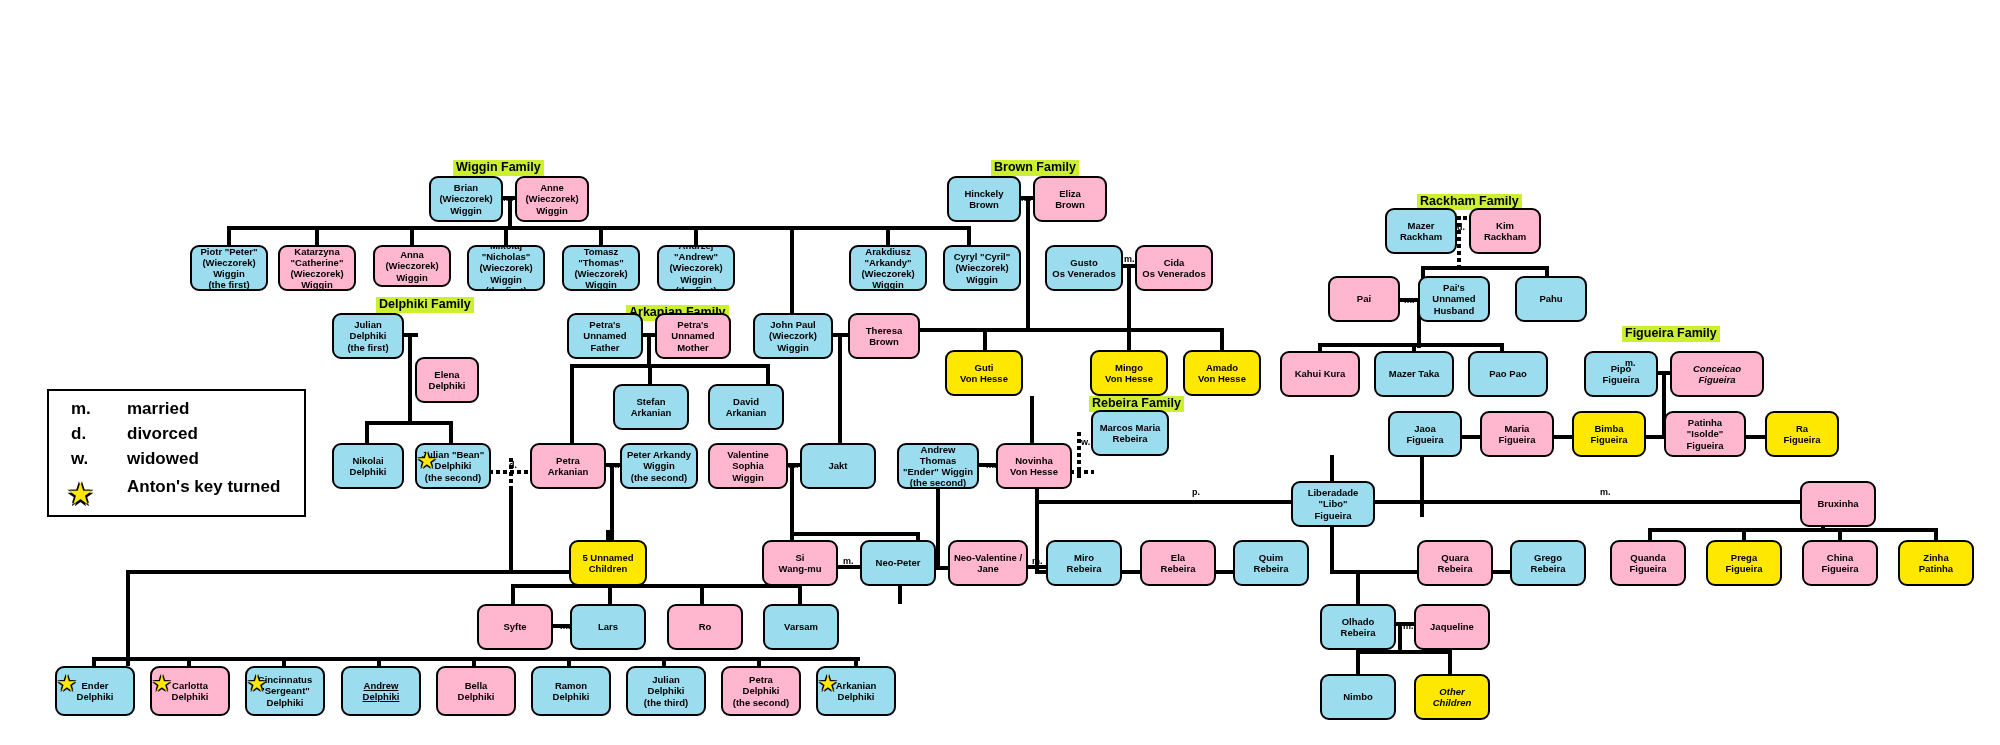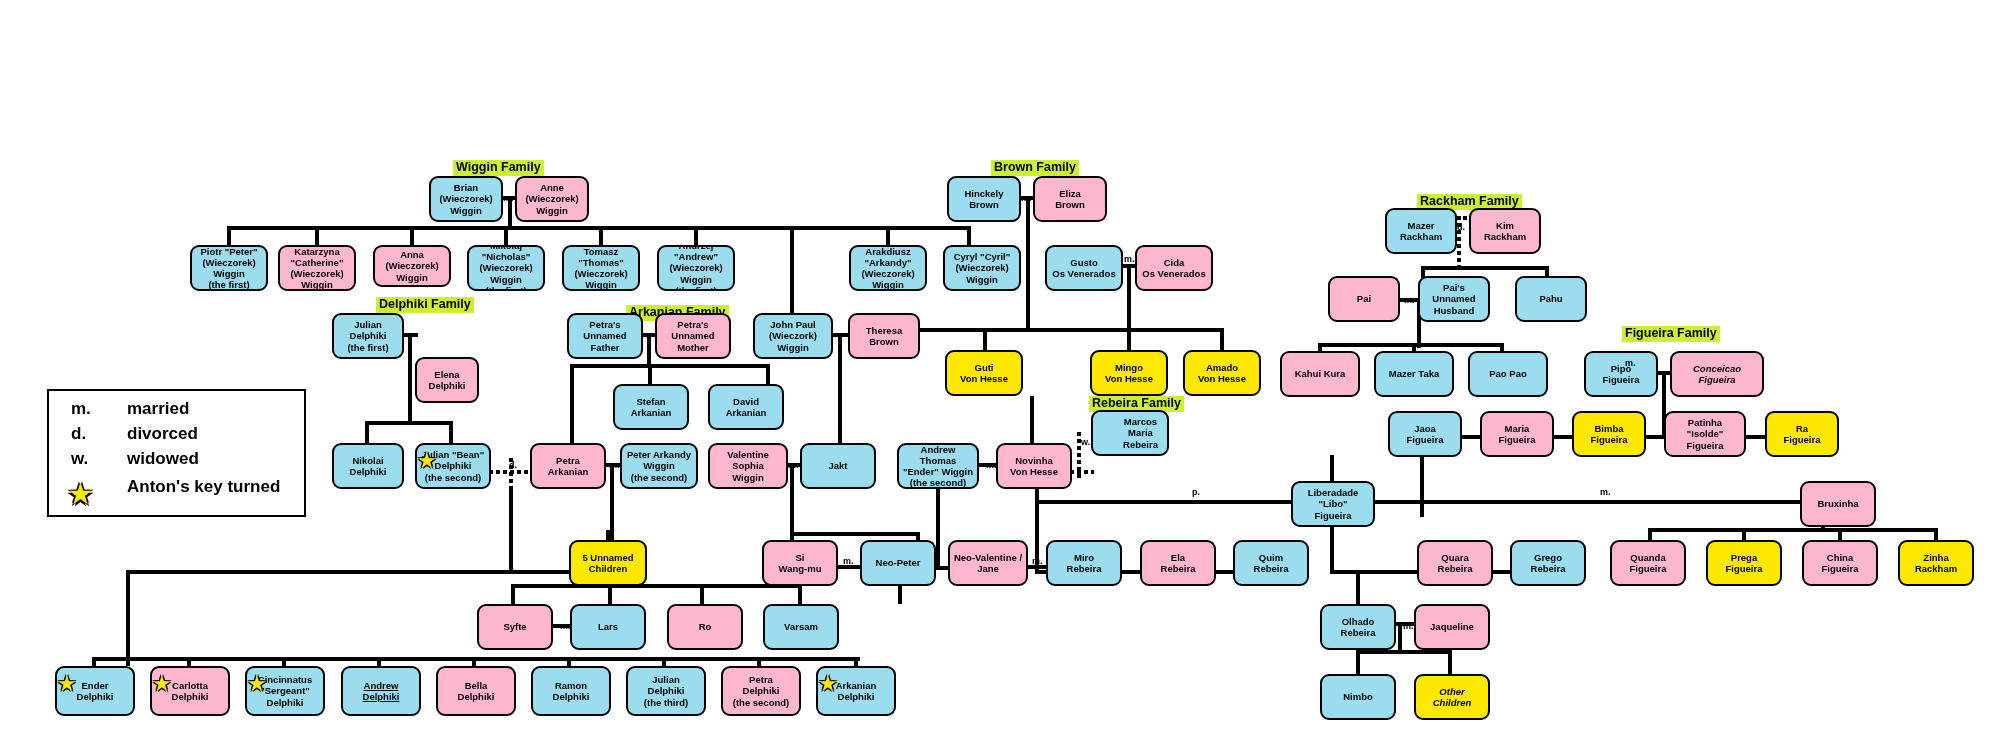--- a/index.html
+++ b/index.html
@@ -311,21 +311,21 @@
         <span>Pao Pao</span>
       </div>
       <div class="node m" style="left: 1584px; top: 351px; width: 74px; height: 46px;">
         <span>Pipo
 Figueira</span>
       </div>
       <div class="node f" style="left: 1670px; top: 351px; width: 94px; height: 46px; font-style: italic;">
         <span>Conceicao
 Figueira</span>
       </div>
-      <div class="node m" style="left: 1091px; top: 410px; width: 78px; height: 46px; padding-left: 24px;">
+      <div class="node m" style="left: 1091px; top: 410px; width: 78px; height: 46px;">
         <span>Marcos Maria
 Rebeira</span>
       </div>
       <div class="node m" style="left: 332px; top: 443px; width: 72px; height: 46px; align-items: center;">
         <span>Nikolai
 Delphiki</span>
       </div>
       <div class="node m" style="left: 415px; top: 443px; width: 76px; height: 46px;">
         <span>Julian "Bean"
 Delphiki
@@ -425,21 +425,21 @@
       <div class="node y" style="left: 1706px; top: 540px; width: 76px; height: 46px;">
         <span>Prega
 Figueira</span>
       </div>
       <div class="node f" style="left: 1802px; top: 540px; width: 76px; height: 46px;">
         <span>China
 Figueira</span>
       </div>
       <div class="node y" style="left: 1898px; top: 540px; width: 76px; height: 46px;">
         <span>Zinha
-Rackham</span>
+Patinha</span>
       </div>
       <div class="node f" style="left: 477px; top: 604px; width: 76px; height: 46px;">
         <span>Syfte</span>
       </div>
       <div class="node m" style="left: 570px; top: 604px; width: 76px; height: 46px;">
         <span>Lars</span>
       </div>
       <div class="node f" style="left: 667px; top: 604px; width: 76px; height: 46px;">
         <span>Ro</span>
       </div>

